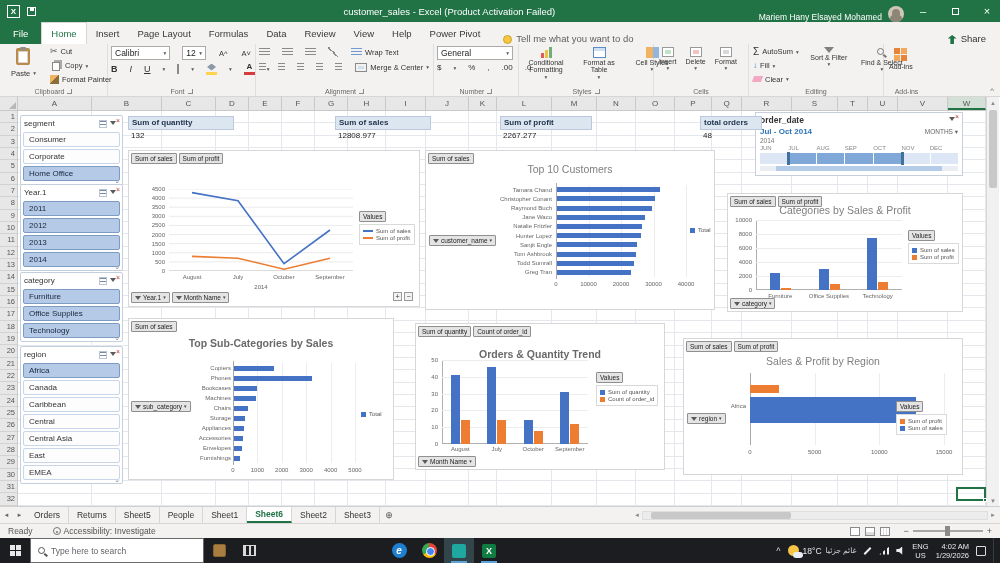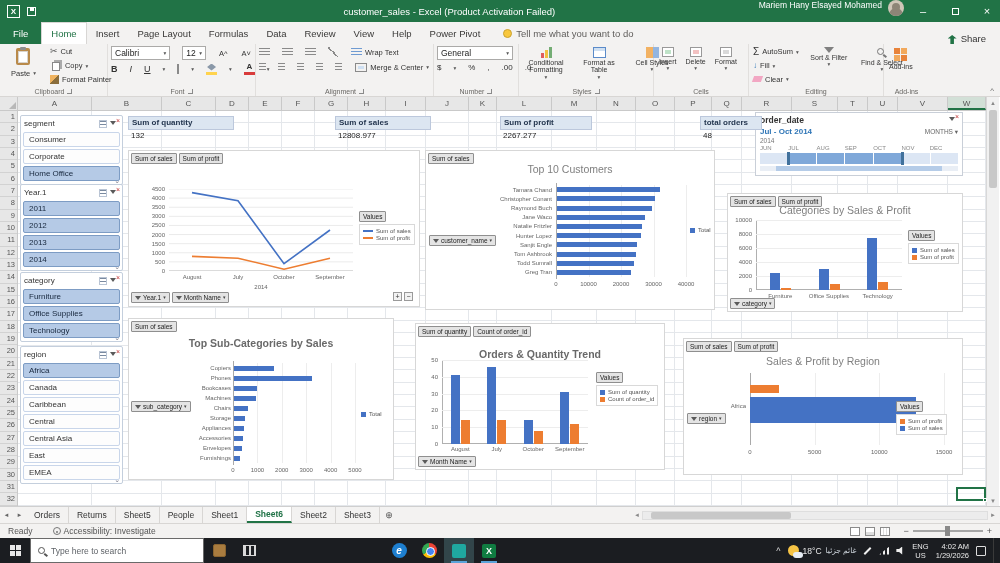--- a/index.html
+++ b/index.html
@@ -7,34 +7,34 @@
   .screen{position:absolute;inset:0;background:#fff}
   span,div{white-space:nowrap}
 
   
   .titlebar{position:absolute;left:0;top:0;width:1000px;height:22px;background:#217346;color:#fff;display:flex;align-items:center;z-index:10}
   .tb-left{display:flex;align-items:center;gap:7px;padding-left:7px;width:140px}
   .xl-logo{width:13px;height:13px;border:1px solid #fff;font-size:8px;font-weight:bold;display:flex;align-items:center;justify-content:center;color:#fff}
   .ico-save{width:9px;height:9px;border:1px solid #fff;position:relative}
   .ico-save::after{content:"";position:absolute;left:2px;top:0;width:4px;height:3px;background:#fff}
   .tb-title{flex:1;text-align:center;font-size:9.5px}
-  .tb-right{display:flex;align-items:flex-start;gap:6px}
+  .tb-right{display:flex;align-items:flex-end;gap:6px}
   .tb-user{font-size:8.5px}
   .avatar{width:16px;height:16px;border-radius:50%;background:#cfc6b8;position:relative;overflow:hidden}
   .avatar::after{content:"";position:absolute;left:4px;top:3px;width:8px;height:8px;background:#8d8577;border-radius:50%;box-shadow:0 8px 0 3px #8d8577}
   .win-btn{width:26px;height:22px;display:flex;align-items:center;justify-content:center;font-size:11px;color:#fff}
   .restore-sq{width:7px;height:7px;border:1px solid #fff}
 
   
   .rtabs{position:absolute;left:0;top:22px;width:1000px;height:22px;background:#f3f2f1;display:flex;align-items:stretch;z-index:9}
   .tabstrip{display:flex;align-items:stretch}
   .rtab{padding:0 9px;font-size:9.5px;color:#3b3a39;display:flex;align-items:center}
   .rtab.file{background:#217346;color:#fff;padding:0 13px}
   .rtab.active{background:#fff;color:#217346;border:1px solid #d8d6d4;border-bottom:none}
-  .tellme{display:flex;align-items:center;gap:4px;font-size:9.5px;color:#605e5c;margin-left:14px}
+  .tellme{display:flex;align-items:flex-end;gap:4px;font-size:9.5px;color:#605e5c;margin-left:14px}
   .bulb{width:9px;height:9px;border-radius:50%;background:#f8c73d;border:1px solid #caa22f}
   .share-btn{margin-left:auto;display:flex;align-items:flex-end;gap:4px;padding:0 14px;font-size:9.5px;color:#333}
   .share-ico{width:9px;height:9px;background:#217346;clip-path:polygon(50% 0,100% 40%,70% 40%,70% 100%,30% 100%,30% 40%,0 40%)}
 
   
   .ribbon{position:absolute;left:0;top:44px;width:1000px;height:53px;background:#f3f2f1;border-bottom:1px solid #d8d6d4;display:flex;z-index:9}
   .rgroup{position:relative;border-right:1px solid #e1dfdd;height:100%;flex:0 0 auto;padding:2px 3px 11px}
   .rg-label{position:absolute;bottom:0;left:0;right:0;text-align:center;font-size:7px;color:#696764;display:flex;justify-content:center;gap:3px;align-items:center;height:10px}
   .dlg{width:5px;height:5px;border-right:1px solid #8a8a8a;border-bottom:1px solid #8a8a8a}
   .rg-c{display:flex;gap:5px;height:100%}

